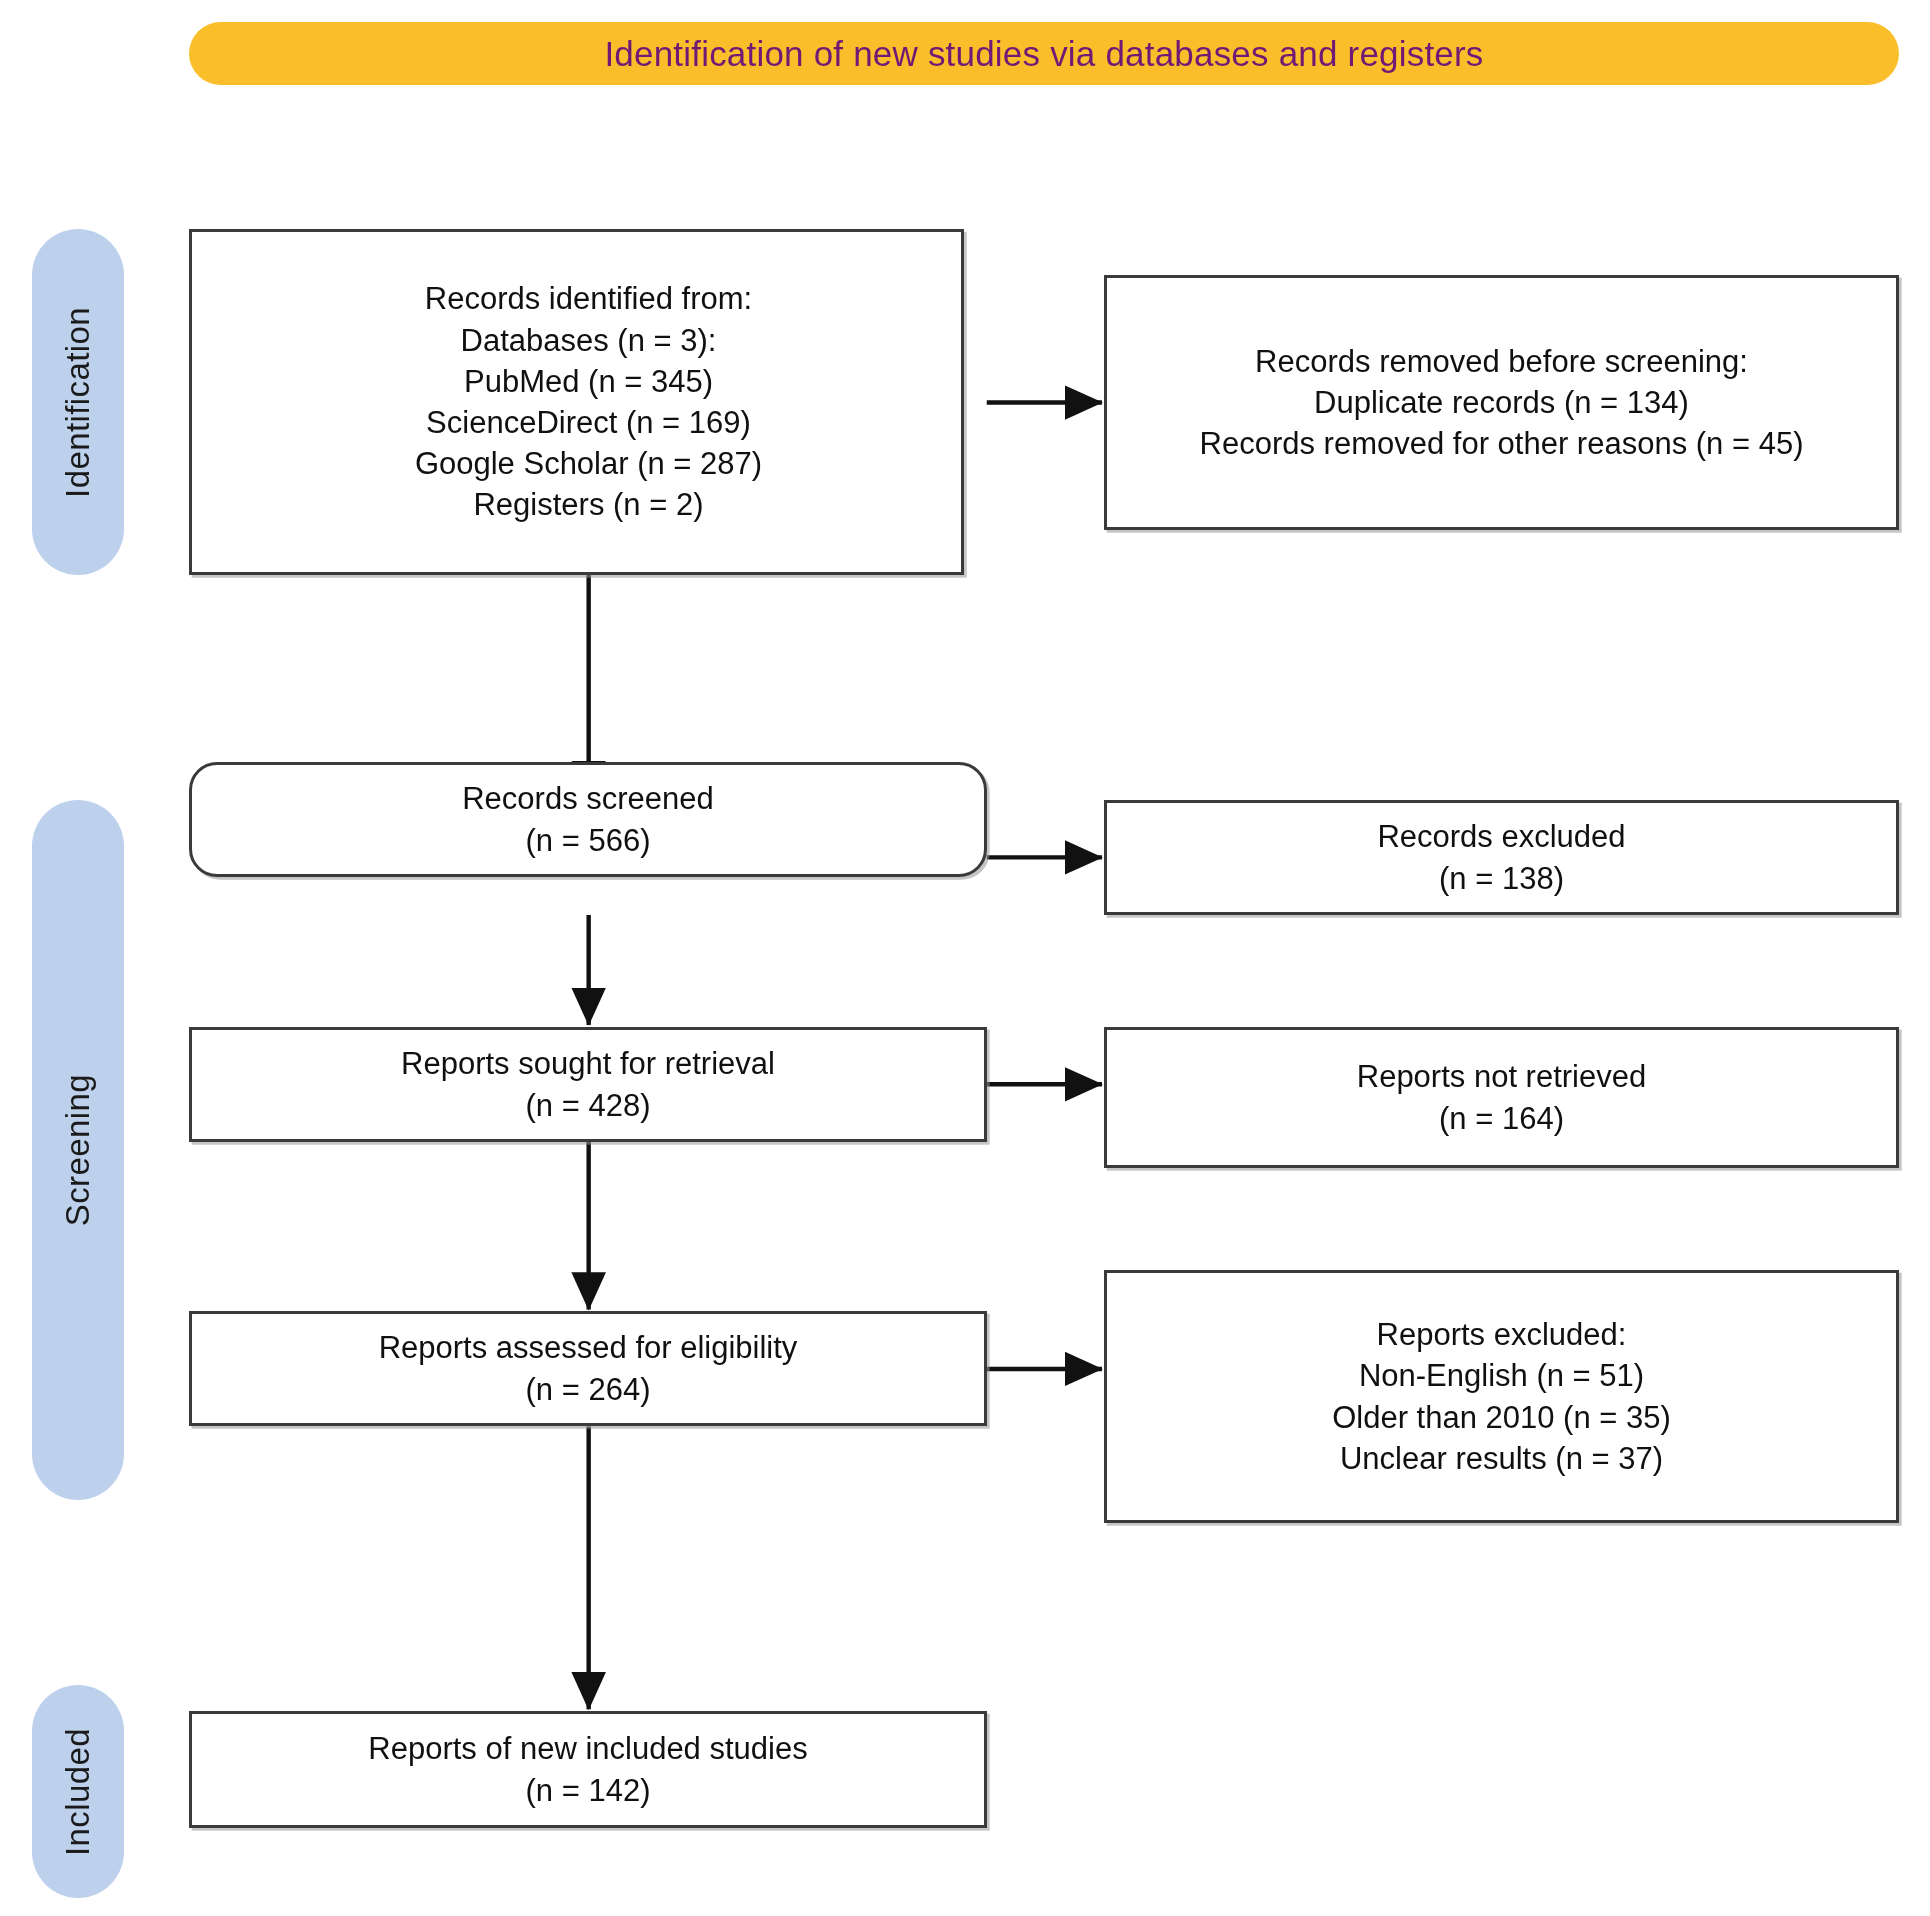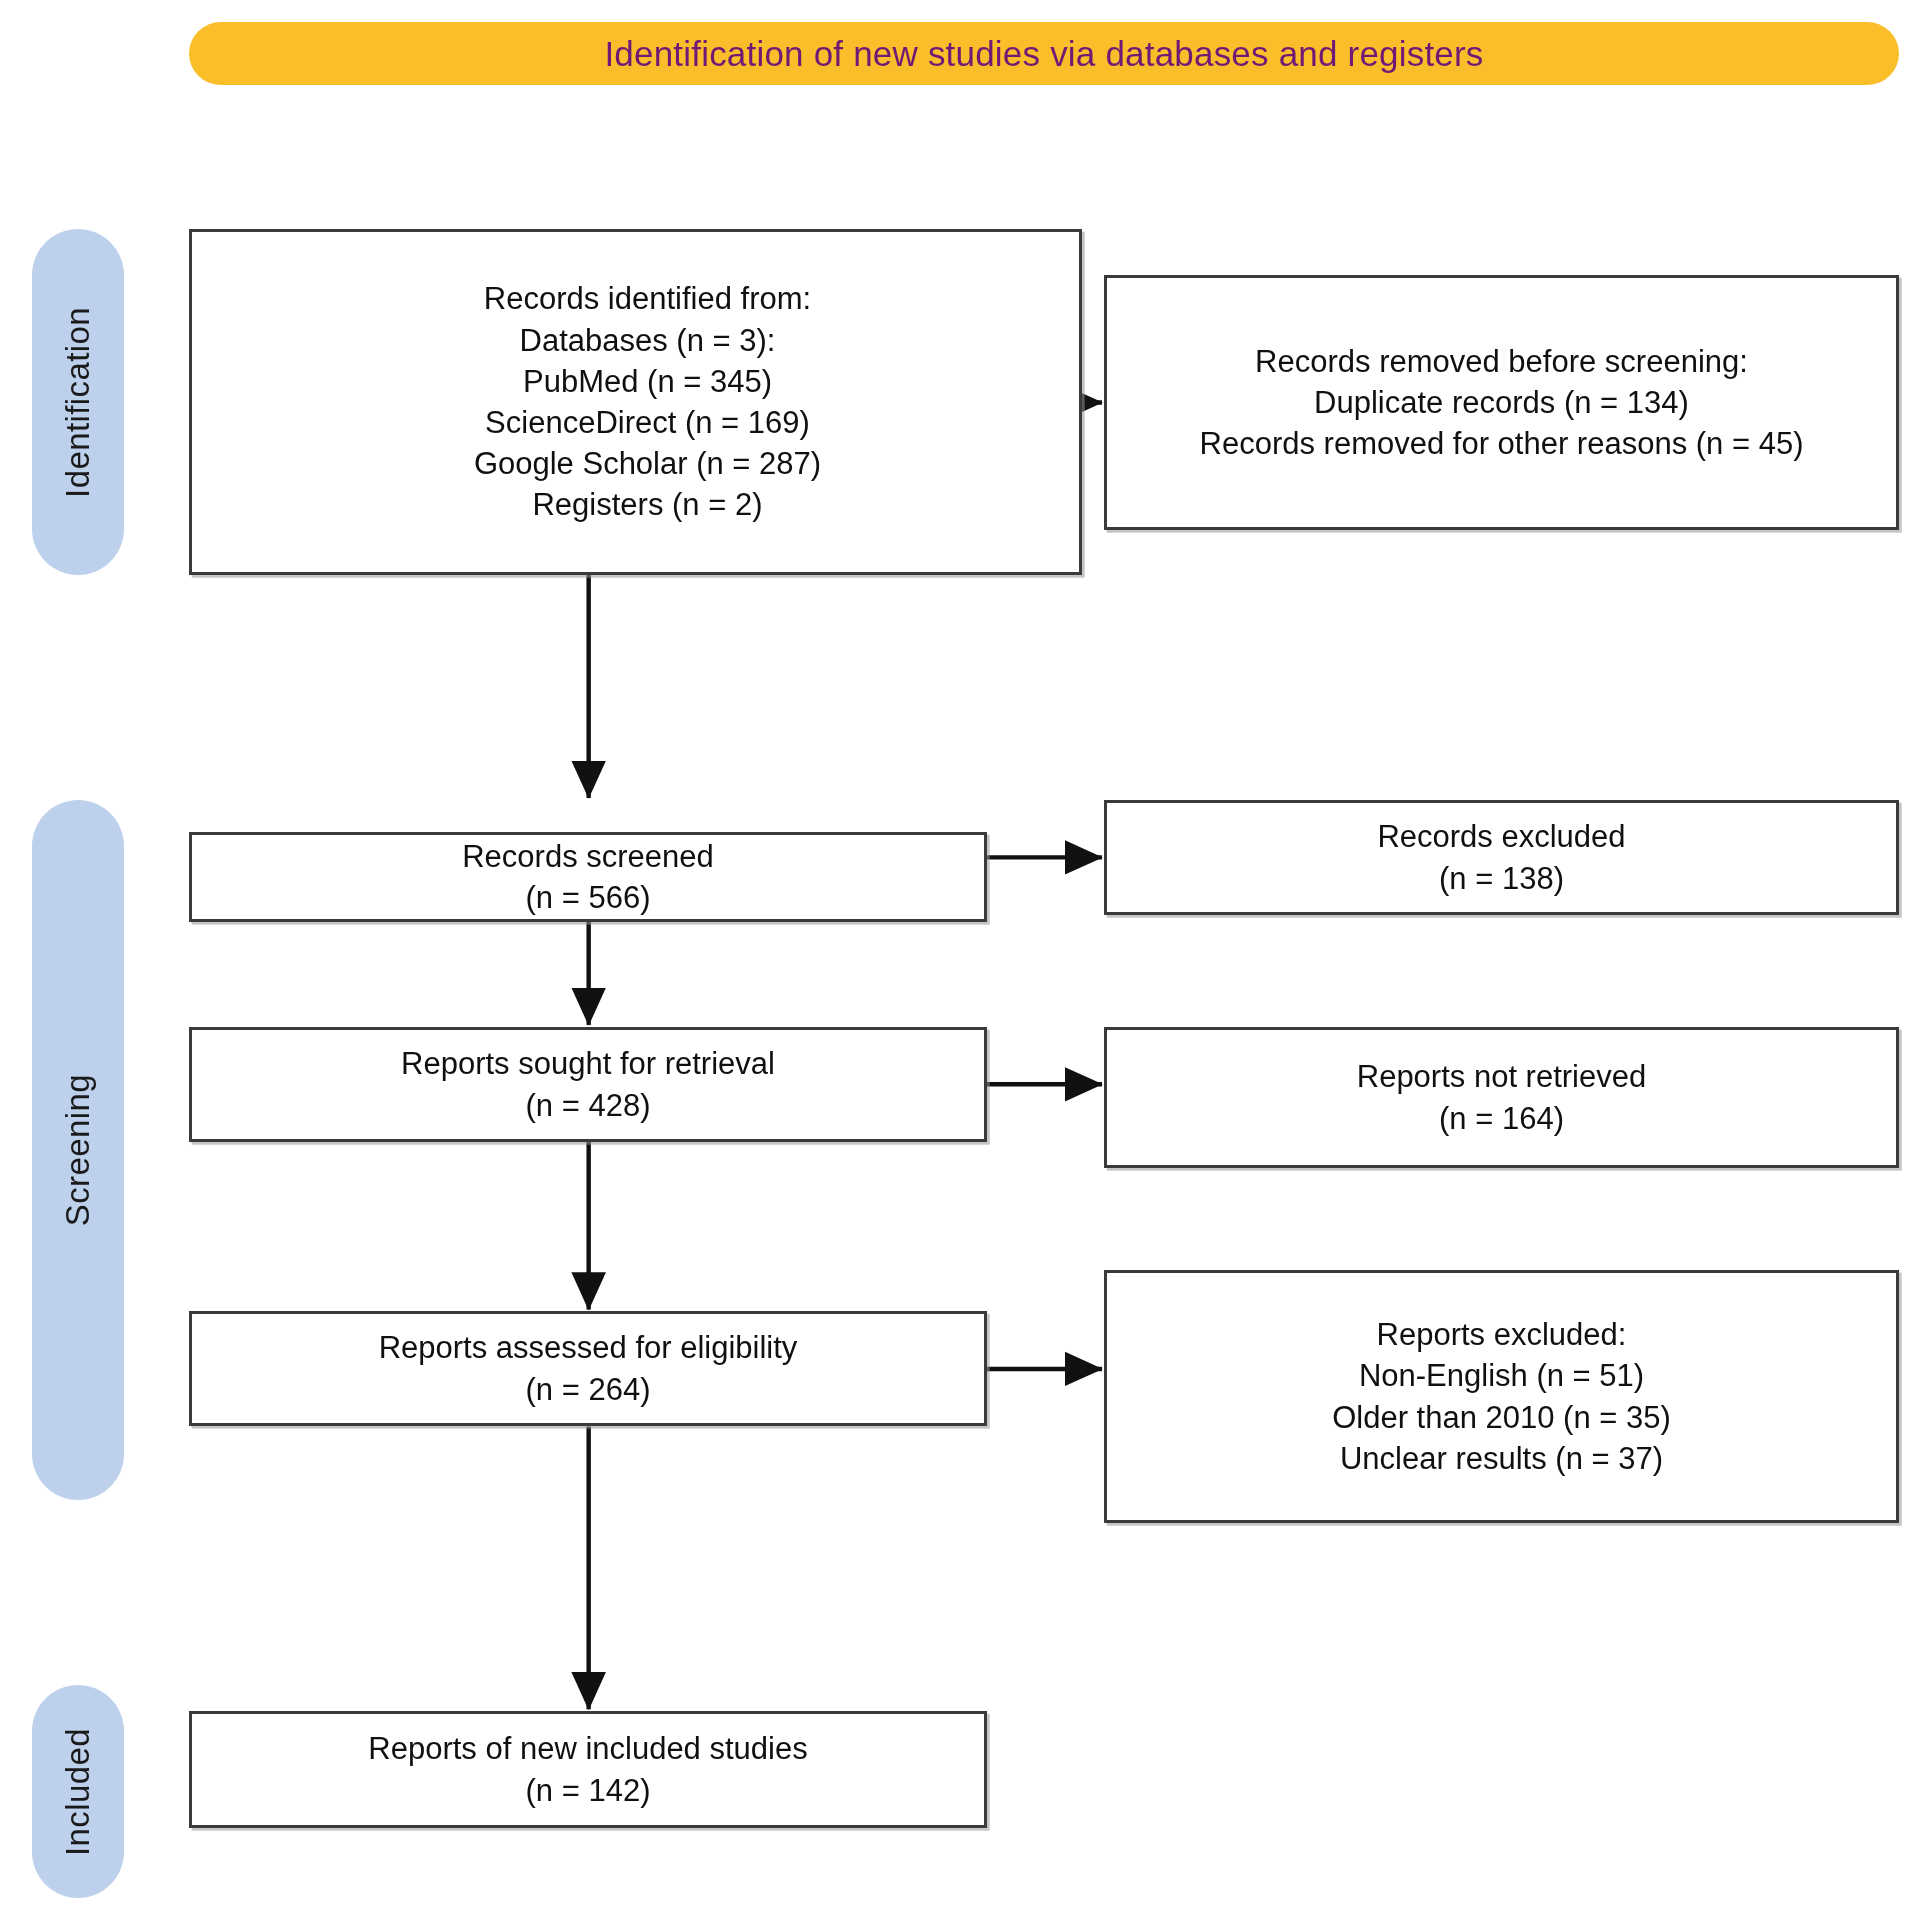--- a/index.html
+++ b/index.html
@@ -80,22 +80,22 @@
   .fbox .line {
     font-size: 31px;
     line-height: 1.33;
     color: #101010;
     text-align: center;
     white-space: nowrap;
   }
   .fbox.wrap .line { white-space: normal; }
 
   
-  #box-identified      { left: 189px; top: 229px;  width: 893px; height: 346px; padding-left: 24px; }
-  #box-screened        { left: 189px; top: 832px;  width: 798px; height: 90px; }
+  #box-identified      { left: 189px; top: 229px;  width: 775px; height: 346px; padding-left: 24px; }
+  #box-screened        { left: 189px; top: 762px;  width: 798px; height: 115px; border-radius: 28px; }
   #box-sought          { left: 189px; top: 1027px; width: 798px; height: 115px; }
   #box-assessed        { left: 189px; top: 1311px; width: 798px; height: 115px; }
   #box-included        { left: 189px; top: 1711px; width: 798px; height: 117px; align-items: center; }
 
   
   #box-removed         { left: 1104px; top: 275px;  width: 795px; height: 255px; }
   #box-excluded-rec    { left: 1104px; top: 800px;  width: 795px; height: 115px; }
   #box-notretrieved    { left: 1104px; top: 1027px; width: 795px; height: 141px; }
   #box-excluded-rep    { left: 1104px; top: 1270px; width: 795px; height: 253px; }
 

